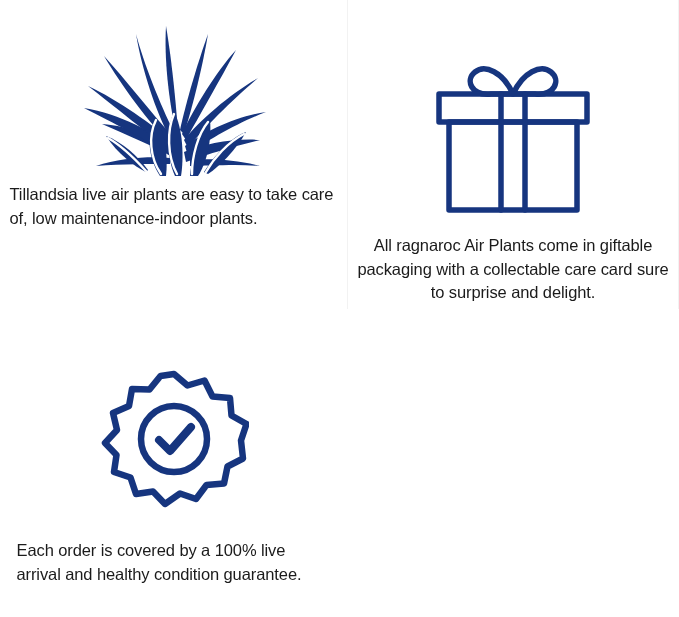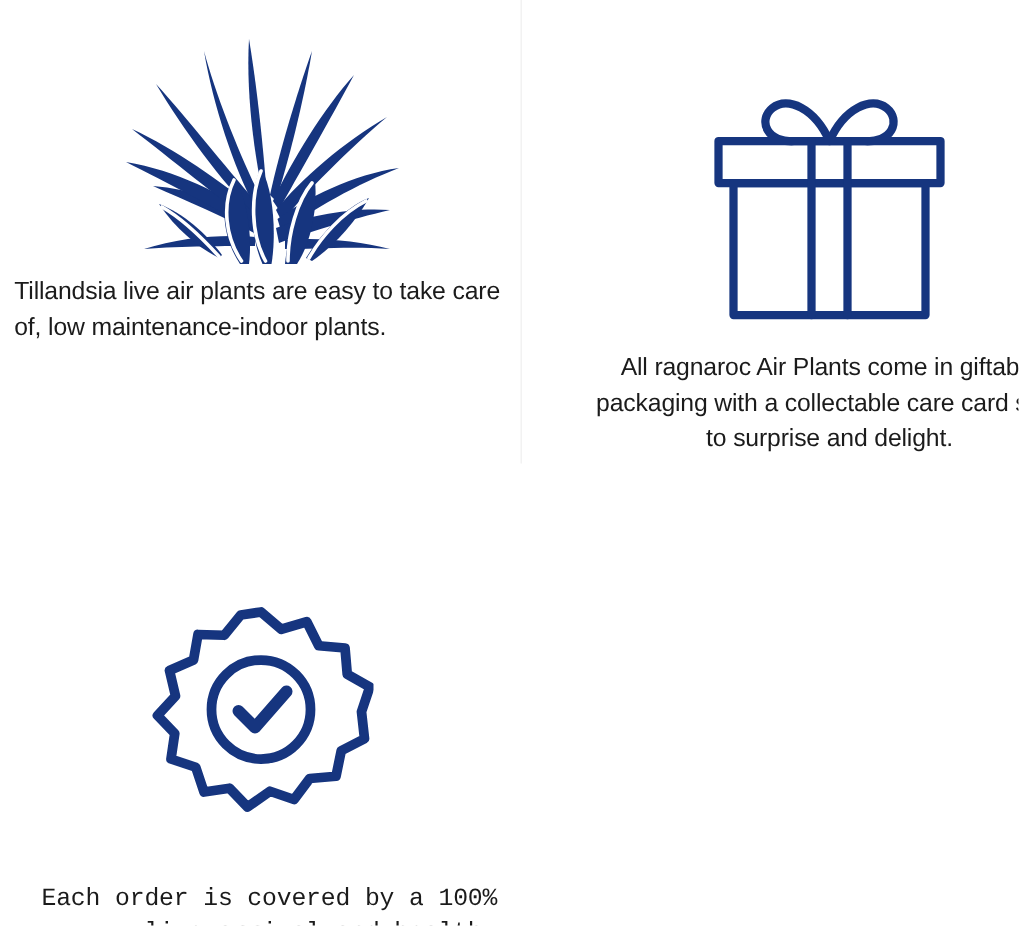--- a/index.html
+++ b/index.html
@@ -15,21 +15,20 @@
     -webkit-font-smoothing: antialiased;
   }
 
   .feature-grid {
     width: 674px;
     height: 617px;
     display: grid;
     grid-template-columns: 348px 331px;
     grid-template-rows: 309px 308px;
     box-sizing: border-box;
-    gap: 40px;
   }
 
   .feature-cell {
     position: relative;
     display: flex;
     flex-direction: column;
     align-items: center;
     box-sizing: border-box;
     overflow: hidden;
   }
@@ -74,24 +73,23 @@
     margin-top: 6px;
   }
   .cell-gift .caption {
     width: 340px;
     text-align: center;
     padding: 0 14px;
     margin-top: 2px;
   }
   .cell-badge .caption {
     width: 323px;
-    text-align: right;
+    text-align: left;
     padding: 0 4px;
-    margin-top: 20px;
-    font-family: Liberation Mono, monospace;
+    margin-top: 0;
   }
 
   svg { display: block; }
 </style>
 </head>
 <body>
 
 <div class="feature-grid">
 
   <div class="feature-cell col-left cell-plant">

